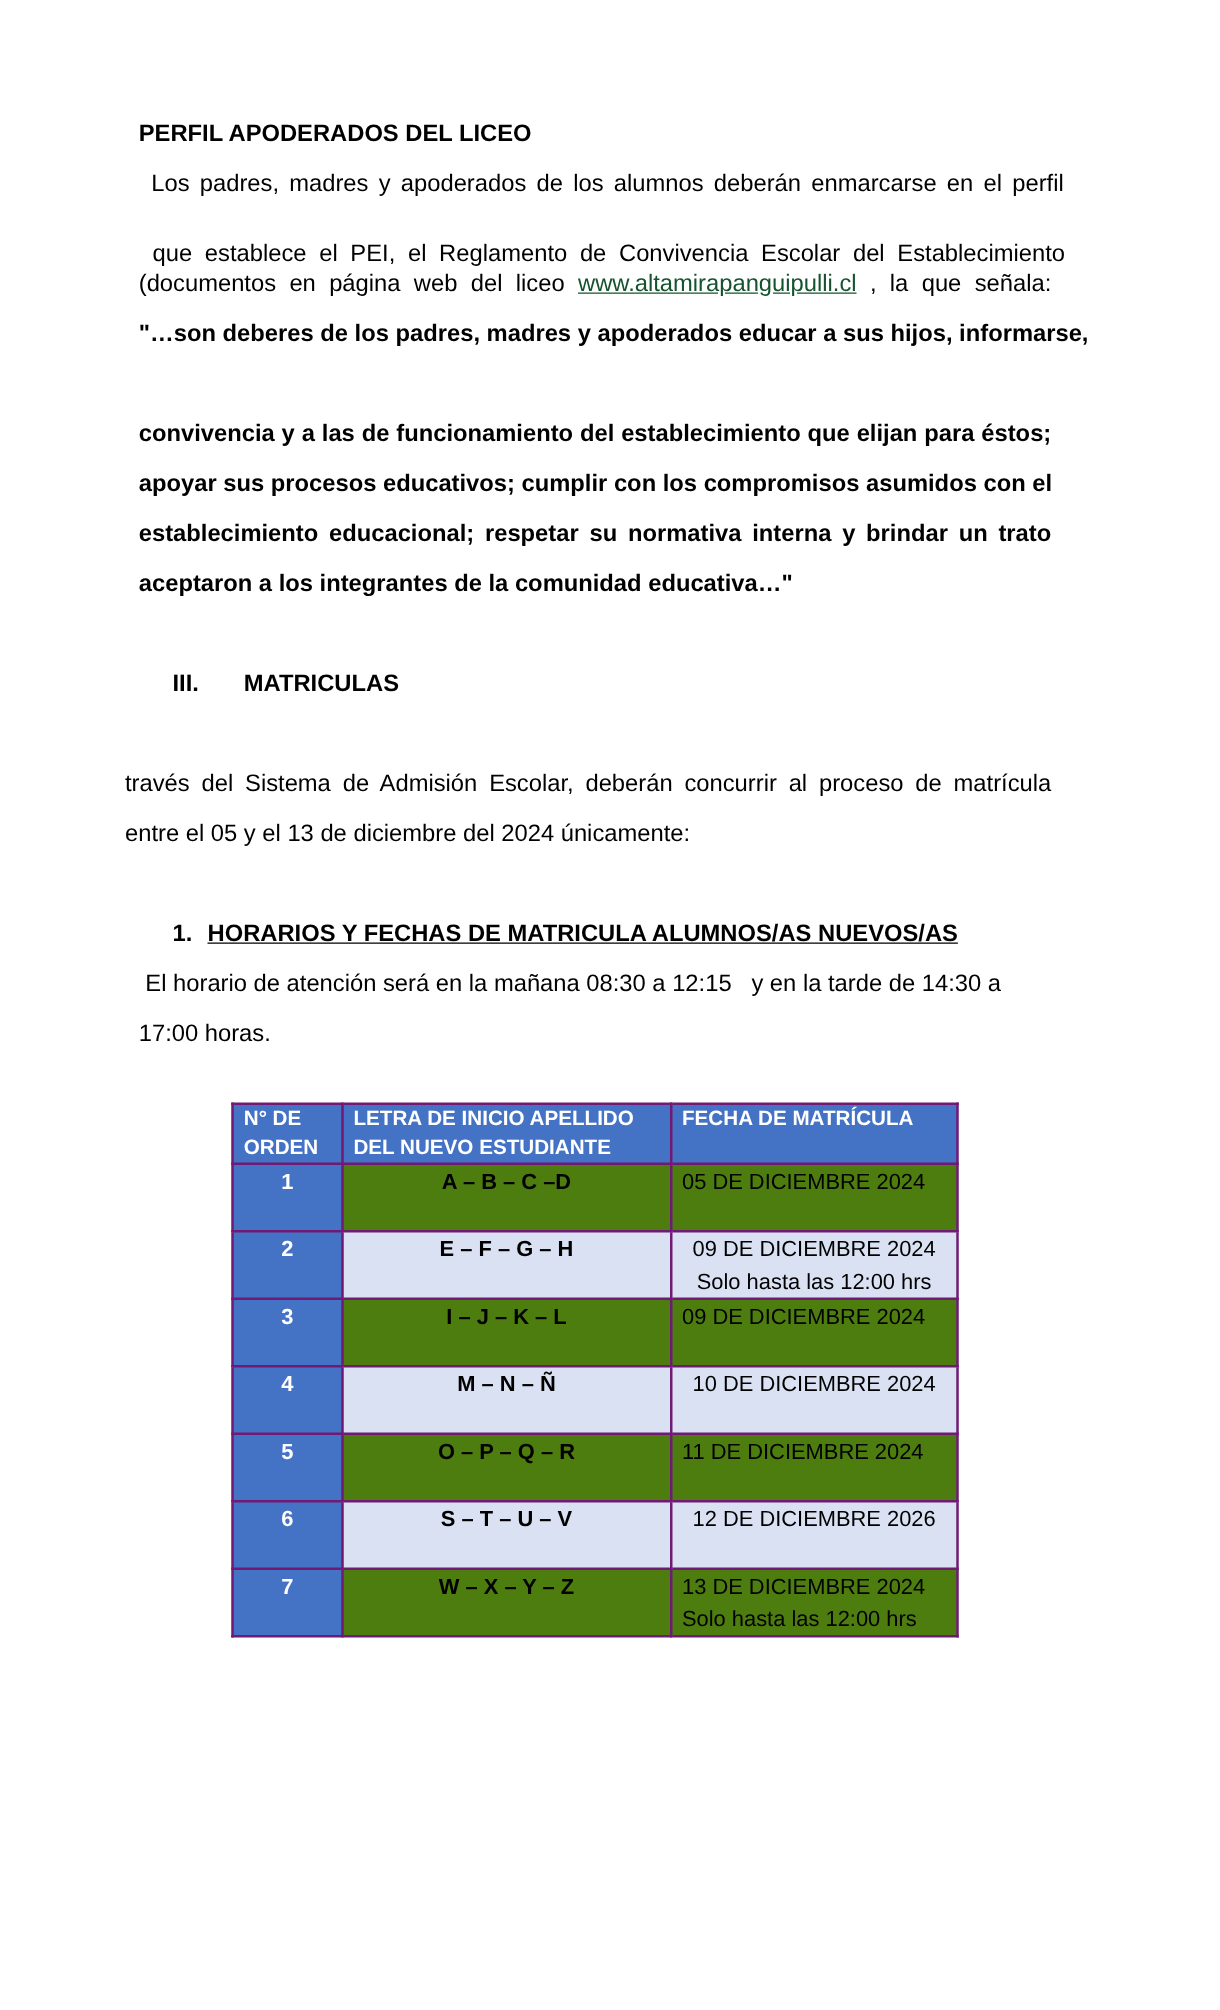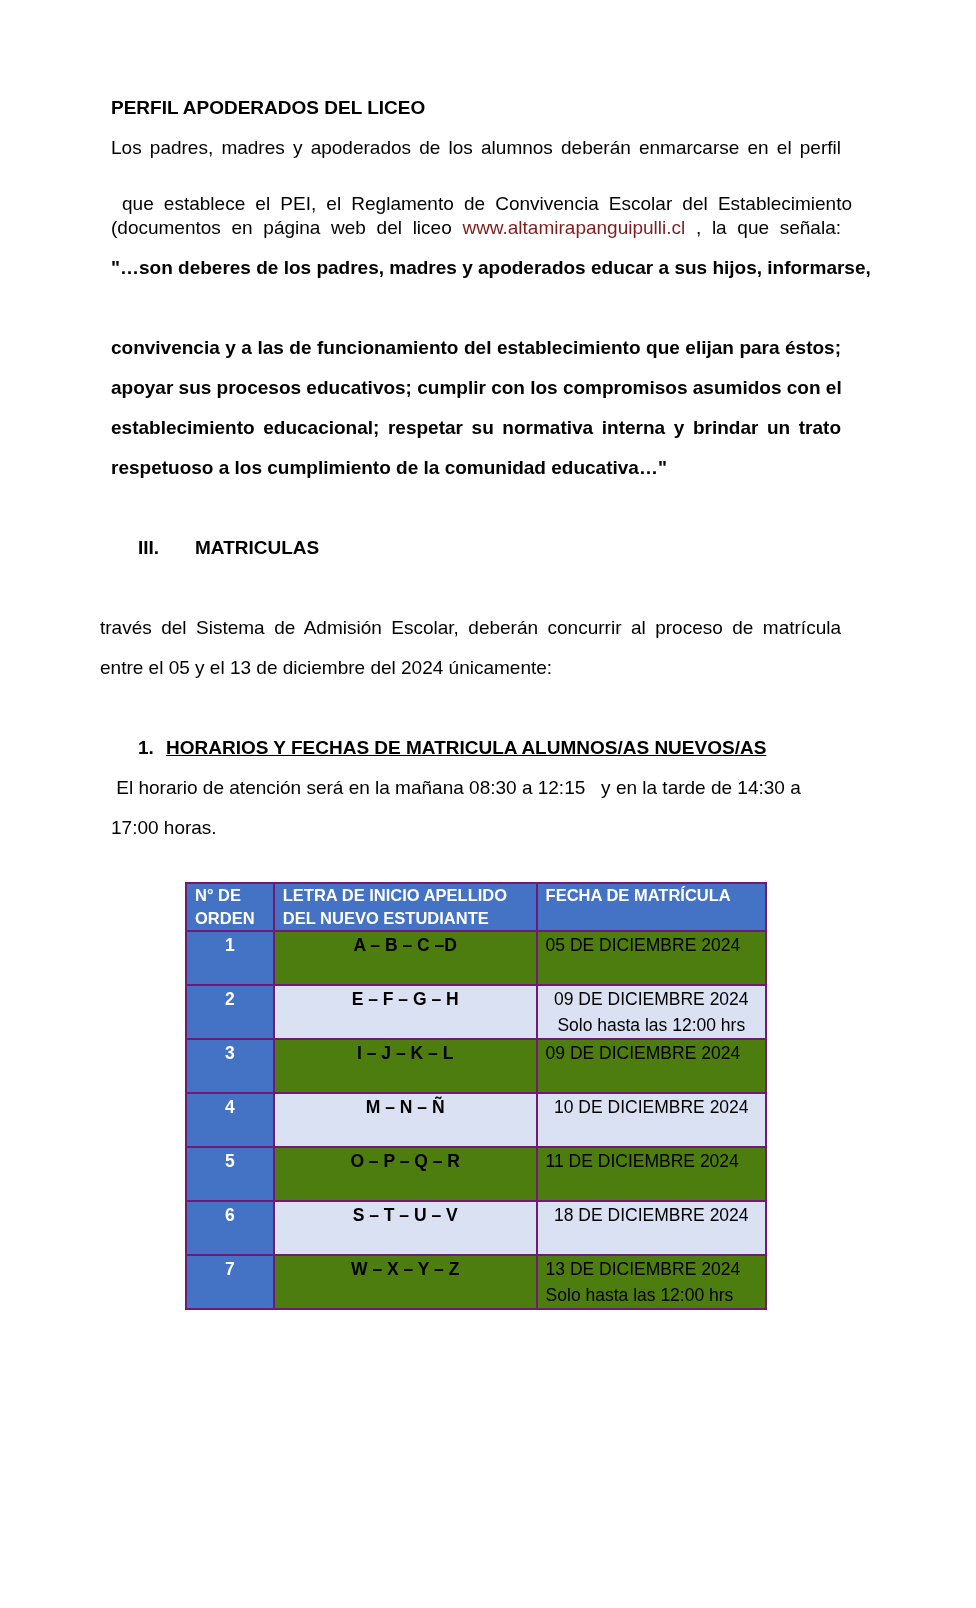--- a/index.html
+++ b/index.html
@@ -2,49 +2,49 @@
 <html><head>
 <meta charset="utf-8">
 <style>
   html, body { margin: 0; padding: 0; background: #ffffff; }
   body { width: 976px; height: 1608px; position: relative; font-family: "Liberation Sans", sans-serif; color: #000; }
   .page { position: absolute; left: 0; top: 0; width: 976px; height: 1547px; background: #fff; }
   .t { position: absolute; font-size: 19px; line-height: 40px; white-space: nowrap; }
   .just { position: absolute; left: 111px; width: 730px; font-size: 19px; line-height: 40px; text-align: justify; text-align-last: justify; white-space: nowrap; }
   .just.last { text-align-last: left; }
   .bold { font-weight: bold; }
-  .link { color: #7f1d1d; }
+  .link { color: #14532d; text-decoration: underline; }
   .u { text-decoration: underline; }
 
   table.matr { position: absolute; left: 185px; top: 882px; width: 582px; border-collapse: collapse; font-size: 17.5px; }
   table.matr td { border: 2px solid #701a75; vertical-align: top; padding: 0 8px; line-height: 26px; }
   table.matr tr.head td { background: #4472c4; color: #fff; font-weight: bold; height: 44px; padding-top: 0; font-size: 16.5px; line-height: 23px; }
   table.matr td.num { background: #4472c4; color: #fff; font-weight: bold; text-align: center; width: 70px; }
   table.matr td.letters { font-weight: bold; text-align: center; width: 248px; }
   table.matr td.date { width: 214px; }
   table.matr tr.odd td.letters, table.matr tr.odd td.date { background: #4d7c0f; }
   table.matr tr.even td.letters, table.matr tr.even td.date { background: #d9e1f2; text-align: center; }
   table.matr tr.row td { height: 52px; }
 </style>
 </head>
 <body>
 
 <div class="page">
 
   <div class="t bold" style="left:111px; top:88px;">PERFIL APODERADOS DEL LICEO</div>
 
-  <div class="just" style="top:128px;">Los padres, madres y apoderados de los alumnos deberán enmarcarse en el perfil</div>
+  <div class="just" style="top:128px;margin-left:10px;">Los padres, madres y apoderados de los alumnos deberán enmarcarse en el perfil</div>
   <div class="just" style="top:184px;margin-left:11px;">que establece el PEI, el Reglamento de Convivencia Escolar del Establecimiento</div>
   <div class="just" style="top:208px;"><span>(documentos en página web del liceo </span><span class="link">www.altamirapanguipulli.cl</span><span> , la que señala:</span></div>
 
   <div class="just bold" style="top:248px;">"…son deberes de los padres, madres y apoderados educar a sus hijos, informarse,</div>
   <div class="just bold" style="top:328px;">convivencia y a las de funcionamiento del establecimiento que elijan para éstos;</div>
   <div class="just bold" style="top:368px;">apoyar sus procesos educativos; cumplir con los compromisos asumidos con el</div>
   <div class="just bold" style="top:408px;">establecimiento educacional; respetar su normativa interna y brindar un trato</div>
-  <div class="just bold last" style="top:448px;">respetuoso a los cumplimiento de la comunidad educativa…"</div>
+  <div class="just bold last" style="top:448px;">aceptaron a los integrantes de la comunidad educativa…"</div>
 
   <div class="t bold" style="left:138px; top:528px;">III.</div>
   <div class="t bold" style="left:195px; top:528px;">MATRICULAS</div>
 
   <div class="just" style="left:100px; width:741px; top:608px;">través del Sistema de Admisión Escolar, deberán concurrir al proceso de matrícula</div>
   <div class="just last" style="left:100px; width:741px; top:648px;">entre el 05 y el 13 de diciembre del 2024 únicamente:</div>
 
   <div class="t bold" style="left:138px; top:728px;">1.</div>
   <div class="t bold u" style="left:166px; top:728px;">HORARIOS Y FECHAS DE MATRICULA ALUMNOS/AS NUEVOS/AS</div>
 
@@ -95,21 +95,21 @@
       <td class="letters">O – P – Q – R</td>
       <td class="date">
             <div>11 DE DICIEMBRE 2024</div>
             <div></div>
           </td>
     </tr>
     <tr class="row even">
       <td class="num">6</td>
       <td class="letters">S – T – U – V</td>
       <td class="date">
-            <div>18 DE DICIEMBRE 2024</div>
+            <div>12 DE DICIEMBRE 2026</div>
             <div></div>
           </td>
     </tr>
     <tr class="row odd">
       <td class="num">7</td>
       <td class="letters">W – X – Y – Z</td>
       <td class="date">
             <div>13 DE DICIEMBRE 2024</div>
             <div>Solo hasta las 12:00 hrs</div>
           </td>

